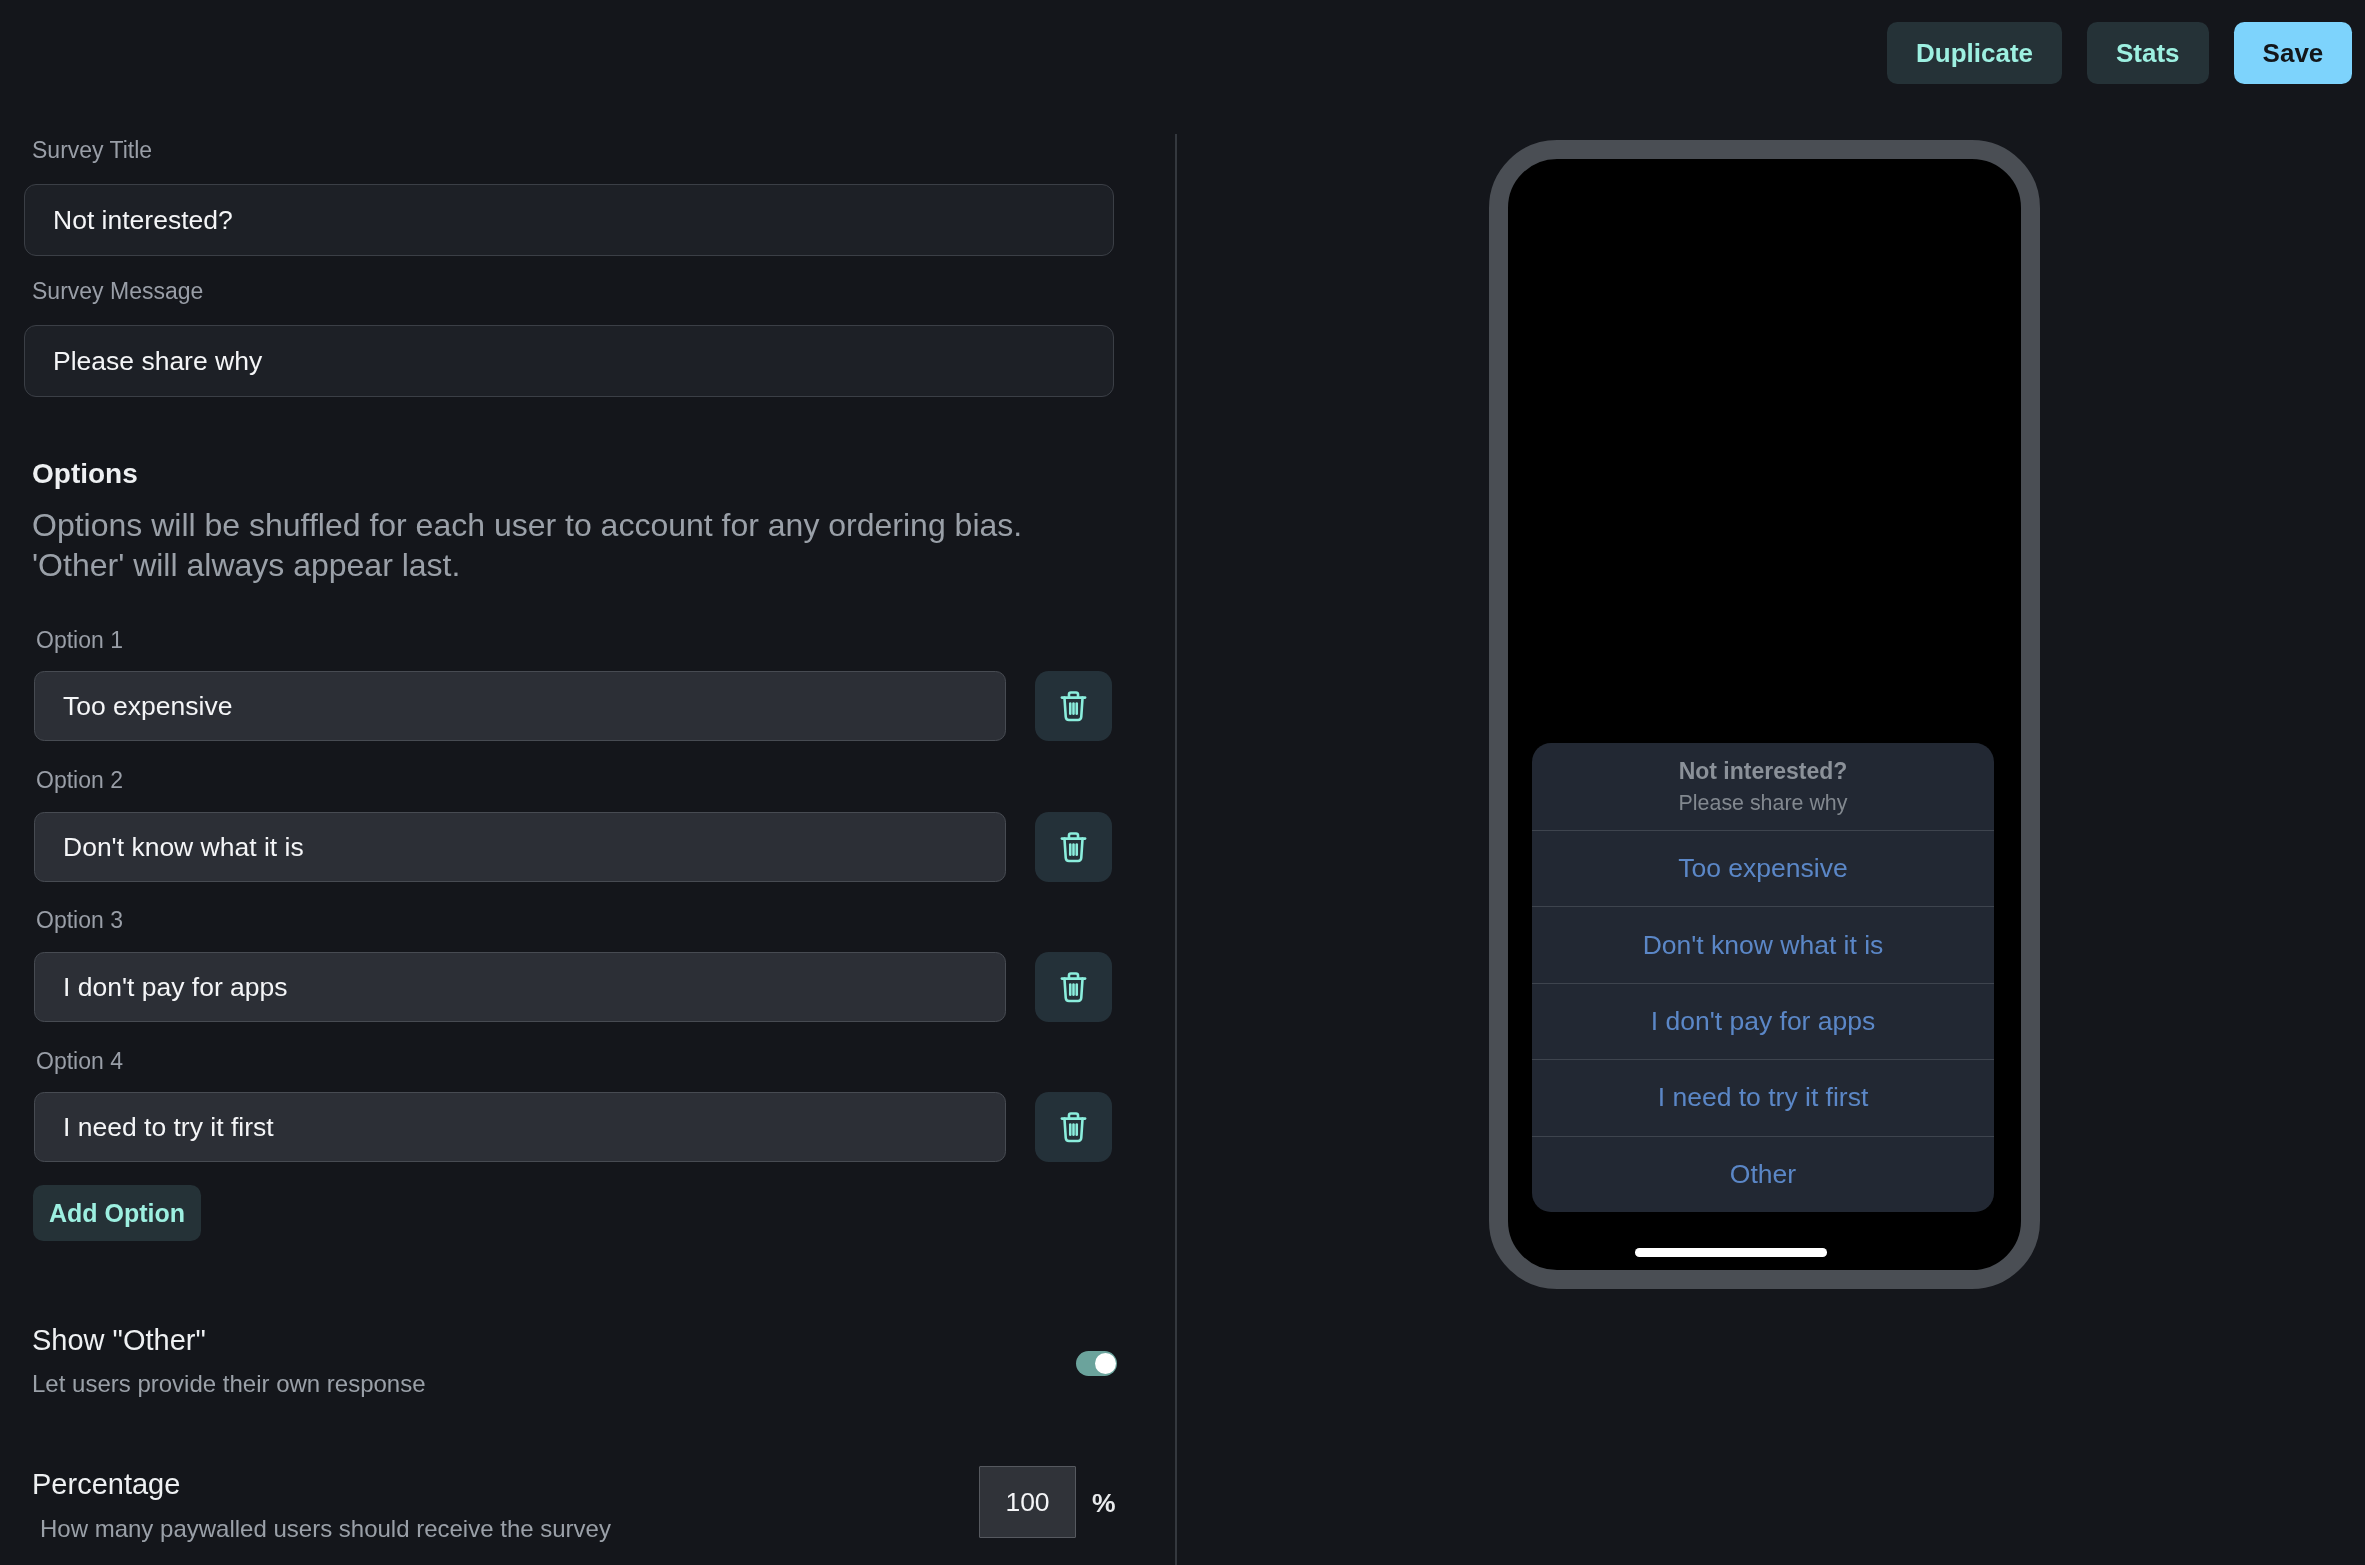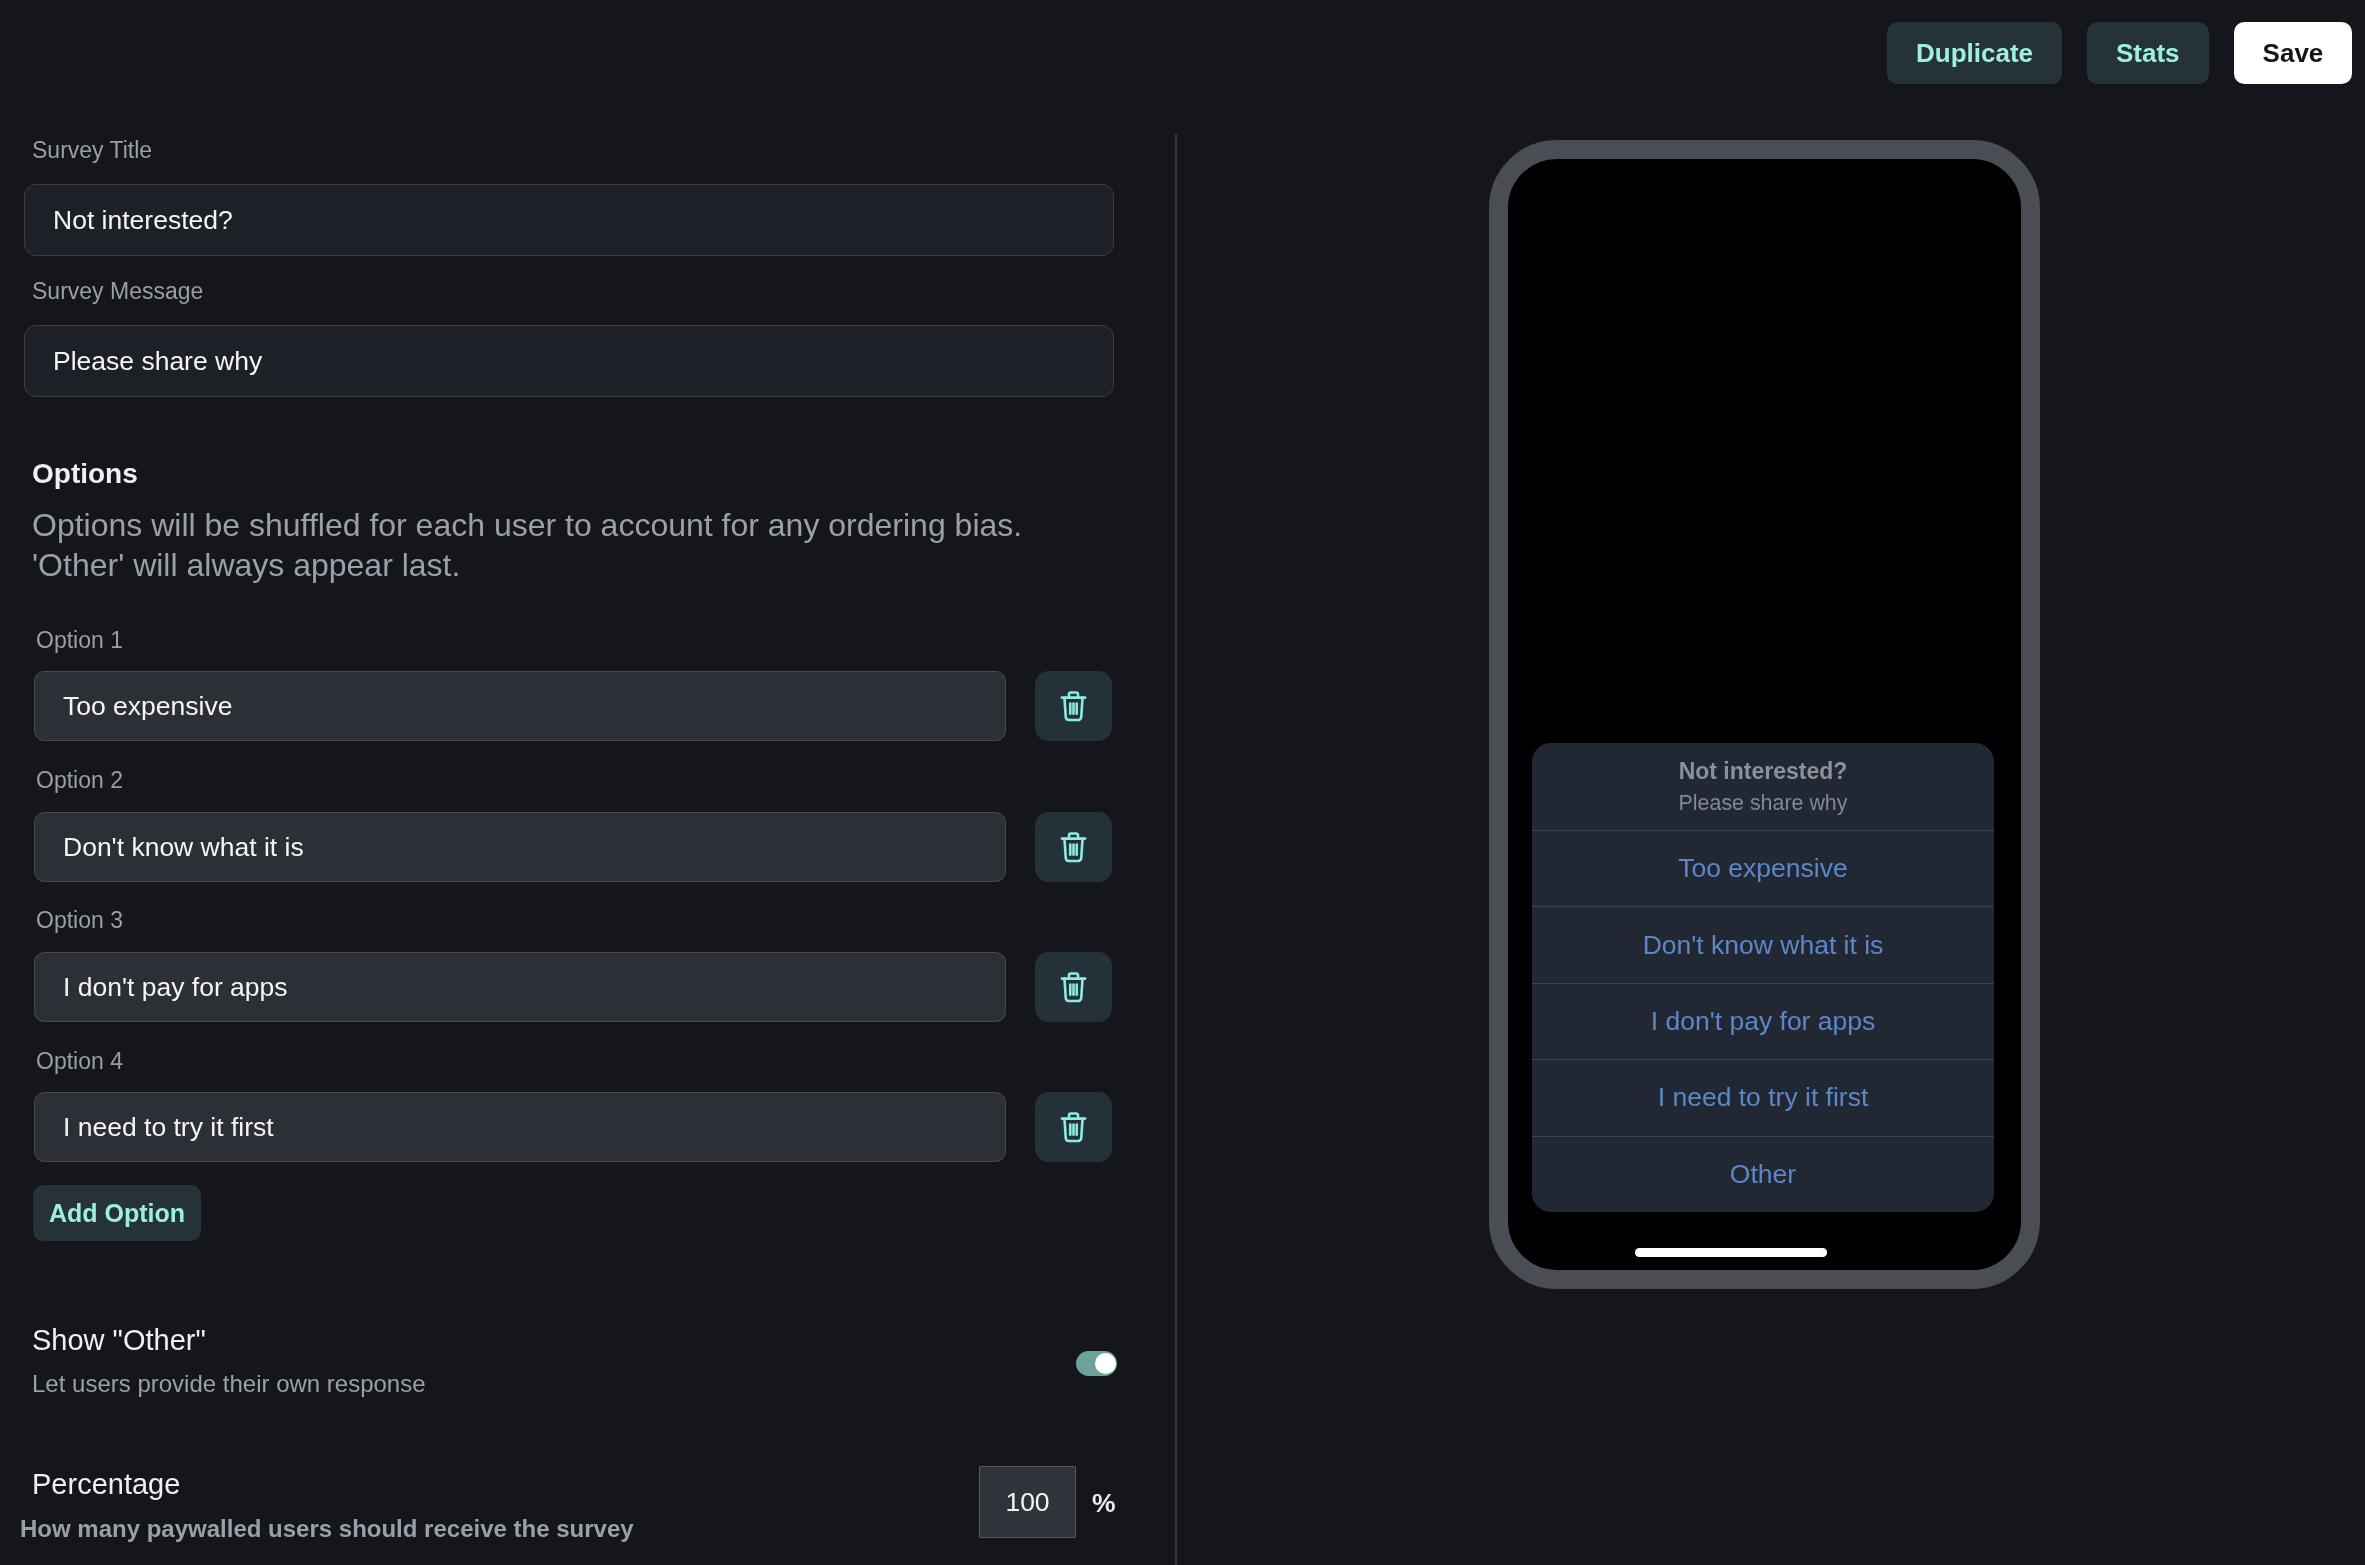--- a/index.html
+++ b/index.html
@@ -13,21 +13,21 @@
   .title-row { position:absolute; left:33px; top:24px; display:flex; align-items:center; gap:24px; }
   .page-title { font-size:36px; font-weight:600; color:#f1f2f4; letter-spacing:0.2px; }
   .edit-icon { width:29px; height:29px; display:block; cursor:pointer; }
   .hdr-btns { position:absolute; top:22px; right:13.7px; display:flex; gap:25px; }
   .btn {
     height:62px; padding:0 29px; border:none; border-radius:10.3px;
     font-family:inherit; font-size:26px; font-weight:700;
     display:flex; align-items:center; justify-content:center; cursor:pointer;
   }
   .btn-teal { background:#253237; color:#9df0e1; }
-  .btn-save { background:#ffffff; color:#13161a; }
+  .btn-save { background:#7dd3fc; color:#13161a; }
   
   .v-divider { position:absolute; left:1175px; top:134px; width:1.7px; height:1431px; background:#34383e; }
   
   .field-label { position:absolute; font-size:23px; color:#999ea7; }
   .tbox {
     position:absolute; height:72px; width:1090px; left:24px;
     background:#1d2026; border:1.7px solid #3b3f46; border-radius:12px;
     color:#f4f5f7; font-family:inherit; font-size:26.5px; padding:0 28px; outline:none;
   }
   .tbox.opt {
@@ -163,21 +163,21 @@
 
   <button class="add-btn">Add Option</button>
 
   <div class="sub-heading" style="left:32px;top:1324px;">Show "Other"</div>
   <div class="sub-desc" style="left:32px;top:1370px;">Let users provide their own response</div>
   <div class="toggle">
     <div class="knob"></div>
   </div>
 
   <div class="sub-heading" style="left:32px;top:1468px;">Percentage</div>
-  <div class="sub-desc" style="left:20px;top:1515px;font-weight:bold;">How many paywalled users should receive the survey</div>
+  <div class="sub-desc" style="left:40px;top:1515px;">How many paywalled users should receive the survey</div>
   <input class="pct-box" value="100" style="">
   <div class="pct-unit">%</div>
 
   <div class="phone">
     <div class="dialog">
       <div class="dialog-head">
         <div class="dialog-title">Not interested?</div>
         <div class="dialog-msg">Please share why</div>
       </div>
       <div class="dialog-row">Too expensive</div>

